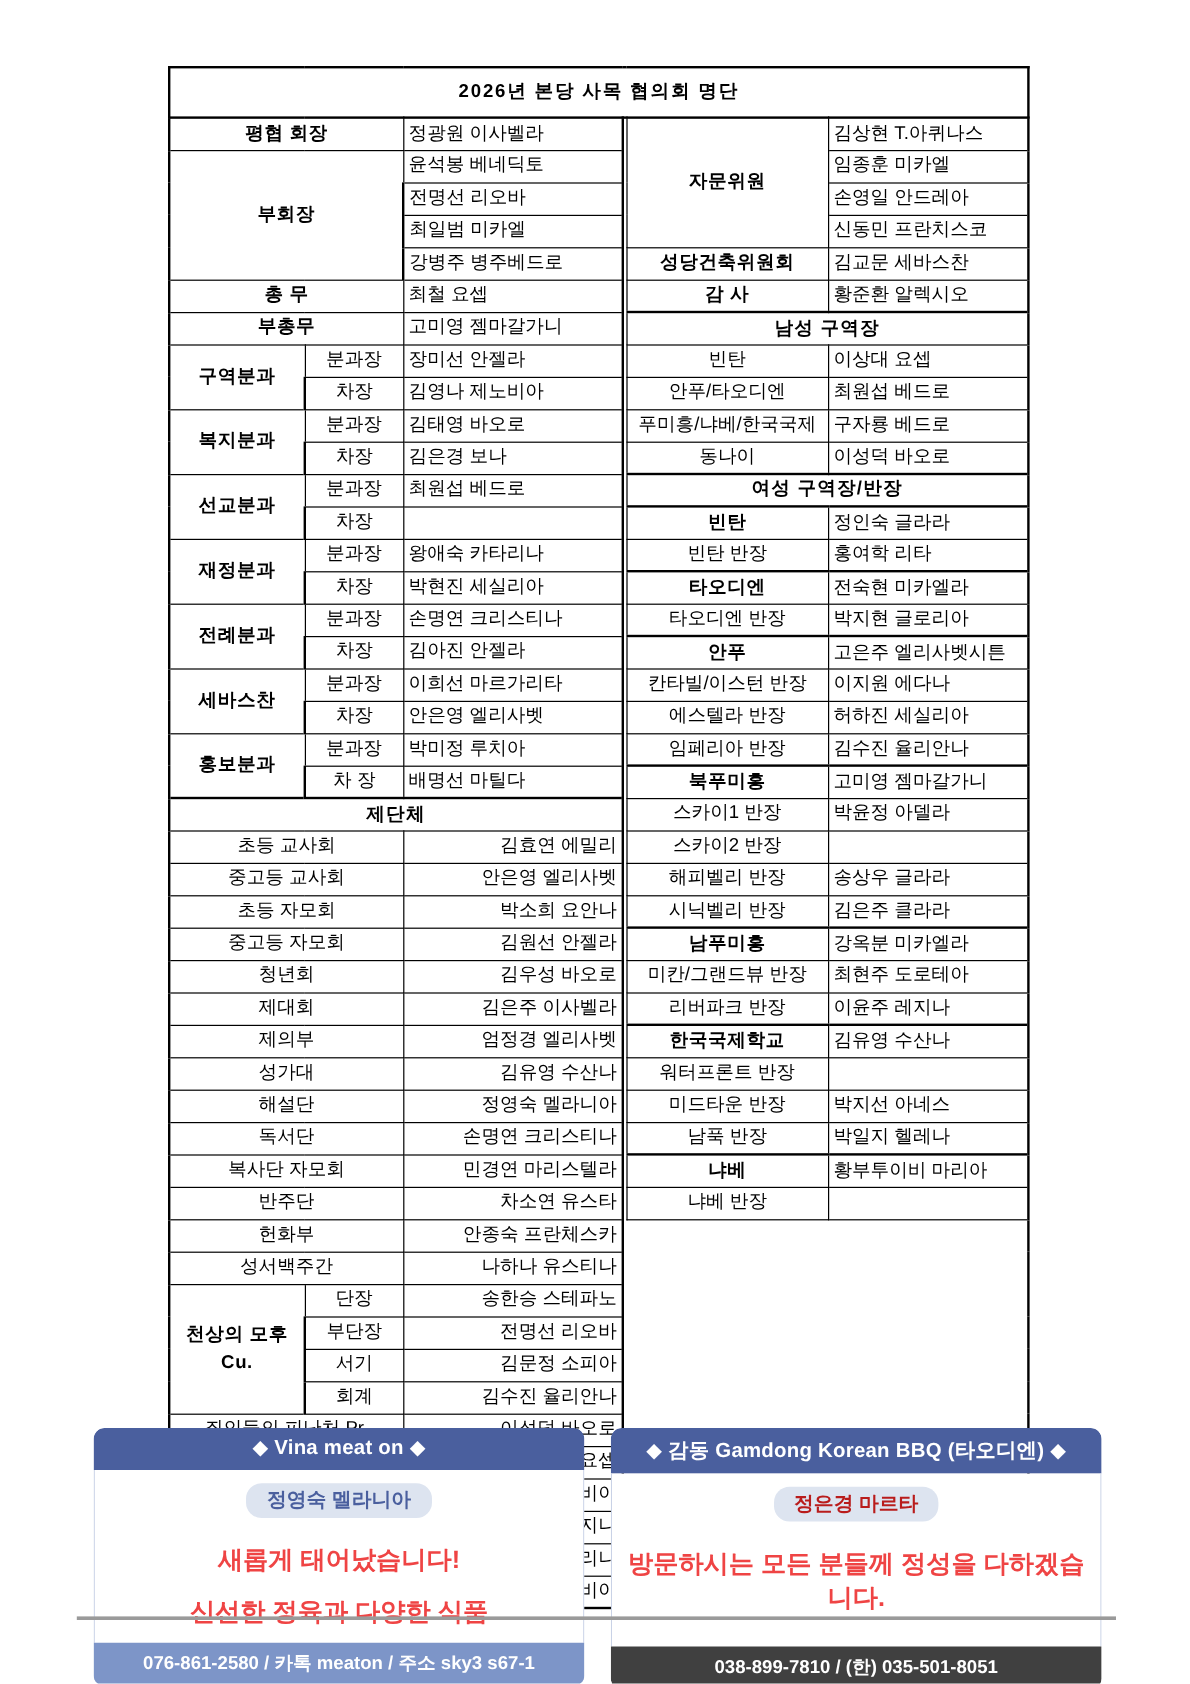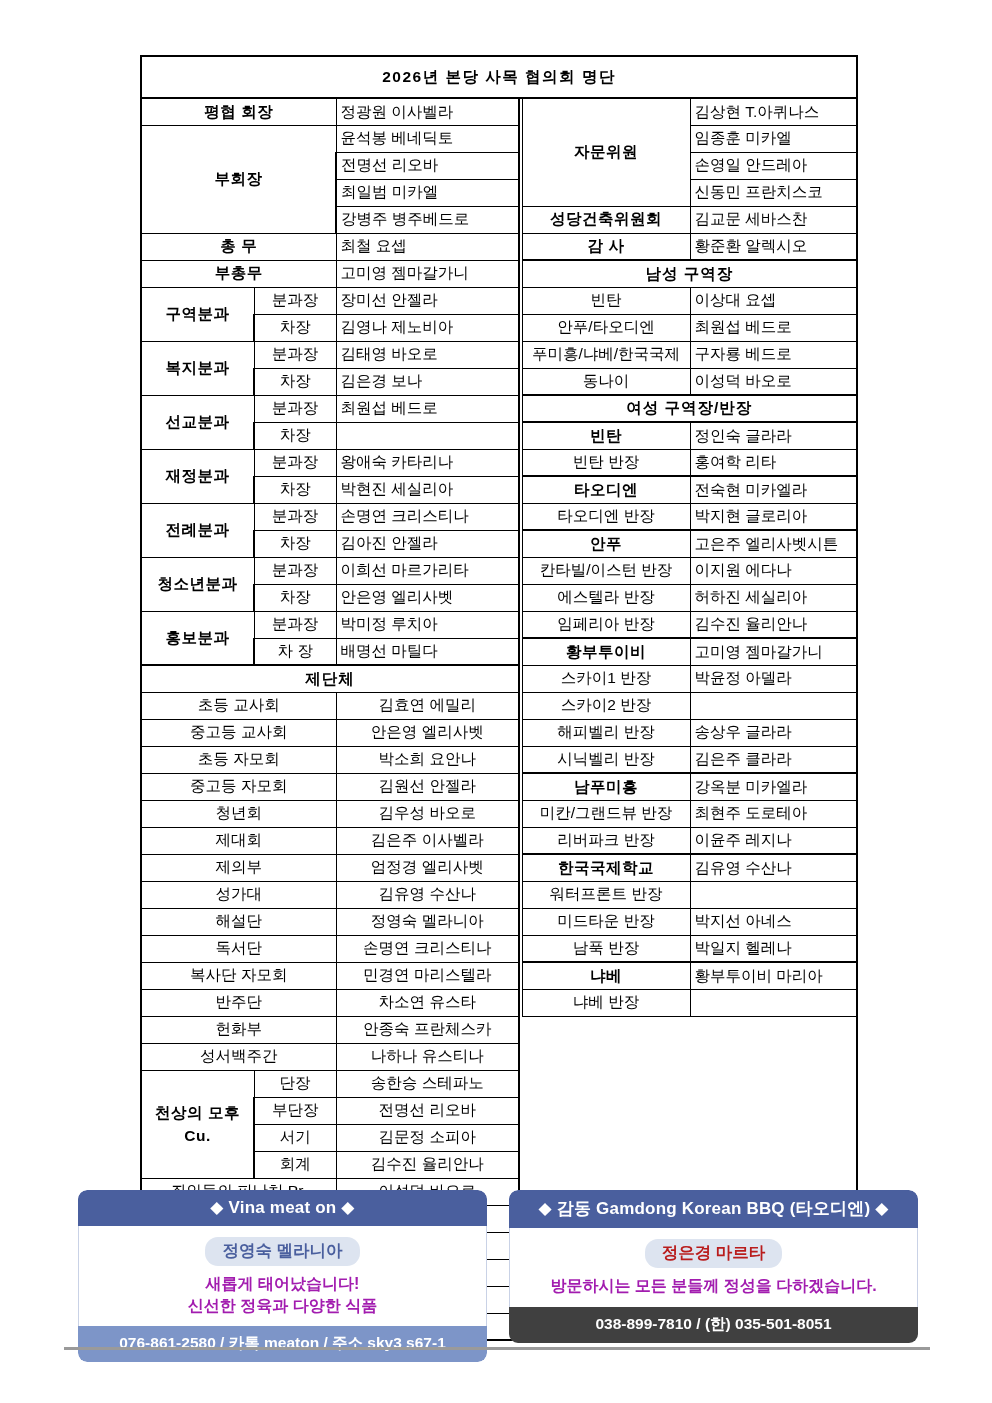--- a/index.html
+++ b/index.html
@@ -33,21 +33,21 @@
     font-weight: bold;
     text-align: center;
     letter-spacing: 1.5px;
     height: 42px !important;
     border: 2px solid #000 !important;
     font-family: "Liberation Serif", "DejaVu Serif", serif;
   }
   .lbl { text-align: center; font-weight: bold; letter-spacing: 0.5px; }
   .lbl-n { text-align: center; font-weight: normal; }
   .val { text-align: left; padding-left: 8px; font-weight: normal; }
-  .val-c { text-align: center; font-weight: normal; }
+  .val-c { text-align: right; font-weight: normal; }
   .sect {
     text-align: center; font-weight: bold; font-size: 16.5px;
     letter-spacing: 1px;
   }
   .tb-top { border-top: 2.5px solid #000 !important; }
   .tb-bot { border-bottom: 2.5px solid #000 !important; }
   .tb-left { border-left: 2.5px solid #000 !important; }
   .tb-right { border-right: 2.5px solid #000 !important; }
   .gap-col { border-top: none !important; border-bottom: none !important;
              border-left: 2.5px solid #000 !important; border-right: none !important;
@@ -66,21 +66,21 @@
   .ad-body {
     background: #fff; text-align: center;
     padding: 11px 6px 10px;
     border-left: 1px solid #c9d2e6; border-right: 1px solid #c9d2e6;
   }
   .ad-badge {
     display: inline-block; border-radius: 13px;
     padding: 3px 17px 4px; font-size: 16.5px; font-weight: bold;
     margin-bottom: 7px;
   }
-  .ad-lines { font-size: 16px; font-weight: bold; line-height: 1.35; color: #a21caf; }
+  .ad-lines { font-size: 21px; font-weight: bold; line-height: 1.35; color: #ef4444; margin-top: 15px; }
   .ad-foot {
     text-align: center; font-weight: bold; color: #fff;
     padding: 7px 4px 8px; font-size: 15.5px;
     border-radius: 0 0 9px 9px;
   }
   .hr-bottom {
     position: absolute; left: 64px; top: 1347px;
     width: 866px; height: 3px; background: #9a9a9a;
   }
 </style>
@@ -196,21 +196,21 @@
           <td class="lbl-n">타오디엔 반장</td>
           <td class="val tb-right">박지현 글로리아</td>
         </tr>
         <tr>
           <td class="lbl-n tb-left">차장</td>
           <td class="val">김아진 안젤라</td>
           <td class="lbl tb-top">안푸</td>
           <td class="val tb-top tb-right">고은주 엘리사벳시튼</td>
         </tr>
         <tr>
-          <td class="lbl tb-left" rowspan="2">청소년분과</td>
+          <td class="lbl tb-left" rowspan="2">세바스찬</td>
           <td class="lbl-n">분과장</td>
           <td class="val">이희선 마르가리타</td>
           <td class="lbl-n">칸타빌/이스턴 반장</td>
           <td class="val tb-right">이지원 에다나</td>
         </tr>
         <tr>
           <td class="lbl-n tb-left">차장</td>
           <td class="val">안은영 엘리사벳</td>
           <td class="lbl-n">에스텔라 반장</td>
           <td class="val tb-right">허하진 세실리아</td>
@@ -218,21 +218,21 @@
         <tr>
           <td class="lbl tb-left" rowspan="2">홍보분과</td>
           <td class="lbl-n">분과장</td>
           <td class="val">박미정 루치아</td>
           <td class="lbl-n">임페리아 반장</td>
           <td class="val tb-right">김수진 율리안나</td>
         </tr>
         <tr>
           <td class="lbl-n tb-left">차 장</td>
           <td class="val">배명선 마틸다</td>
-          <td class="lbl tb-top">황부투이비</td>
+          <td class="lbl tb-top">북푸미흥</td>
           <td class="val tb-top tb-right">고미영 젬마갈가니</td>
         </tr>
         <tr>
           <td class="sect tb-top tb-left" colspan="3">제단체</td>
           <td class="lbl-n">스카이1 반장</td>
           <td class="val tb-right">박윤정 아델라</td>
         </tr>
         <tr>
           <td class="lbl-n tb-left" colspan="2">초등 교사회</td>
           <td class="val-c">김효연 에밀리</td>

